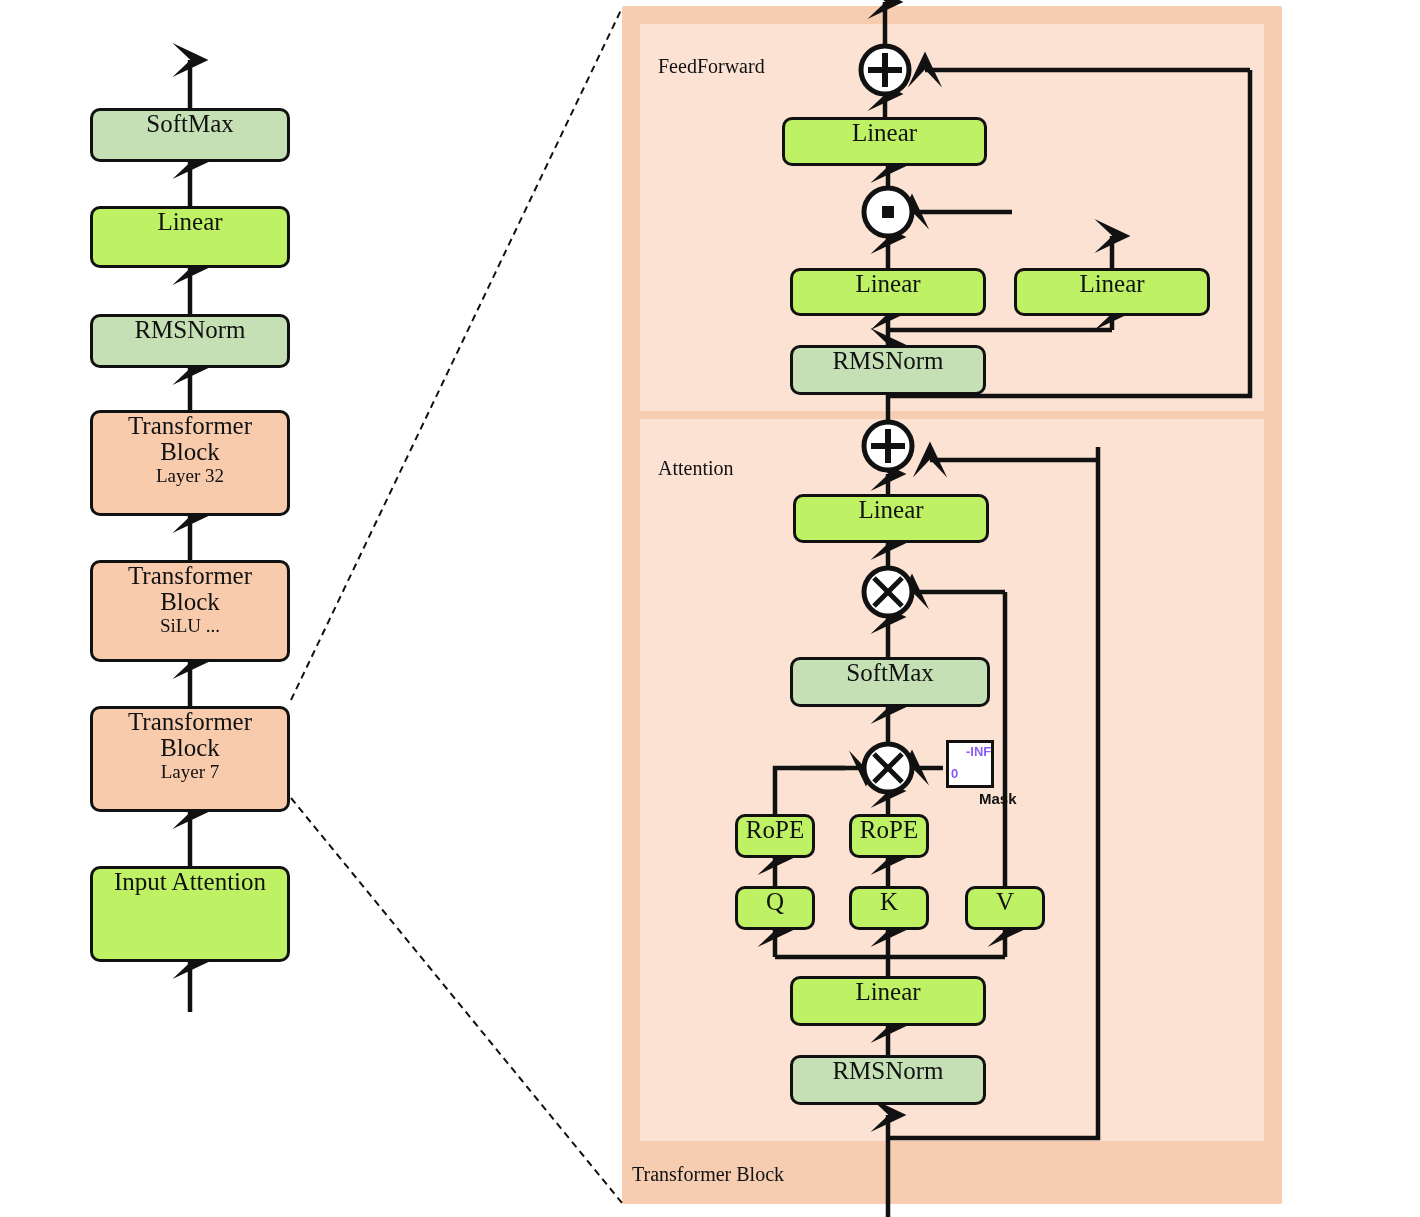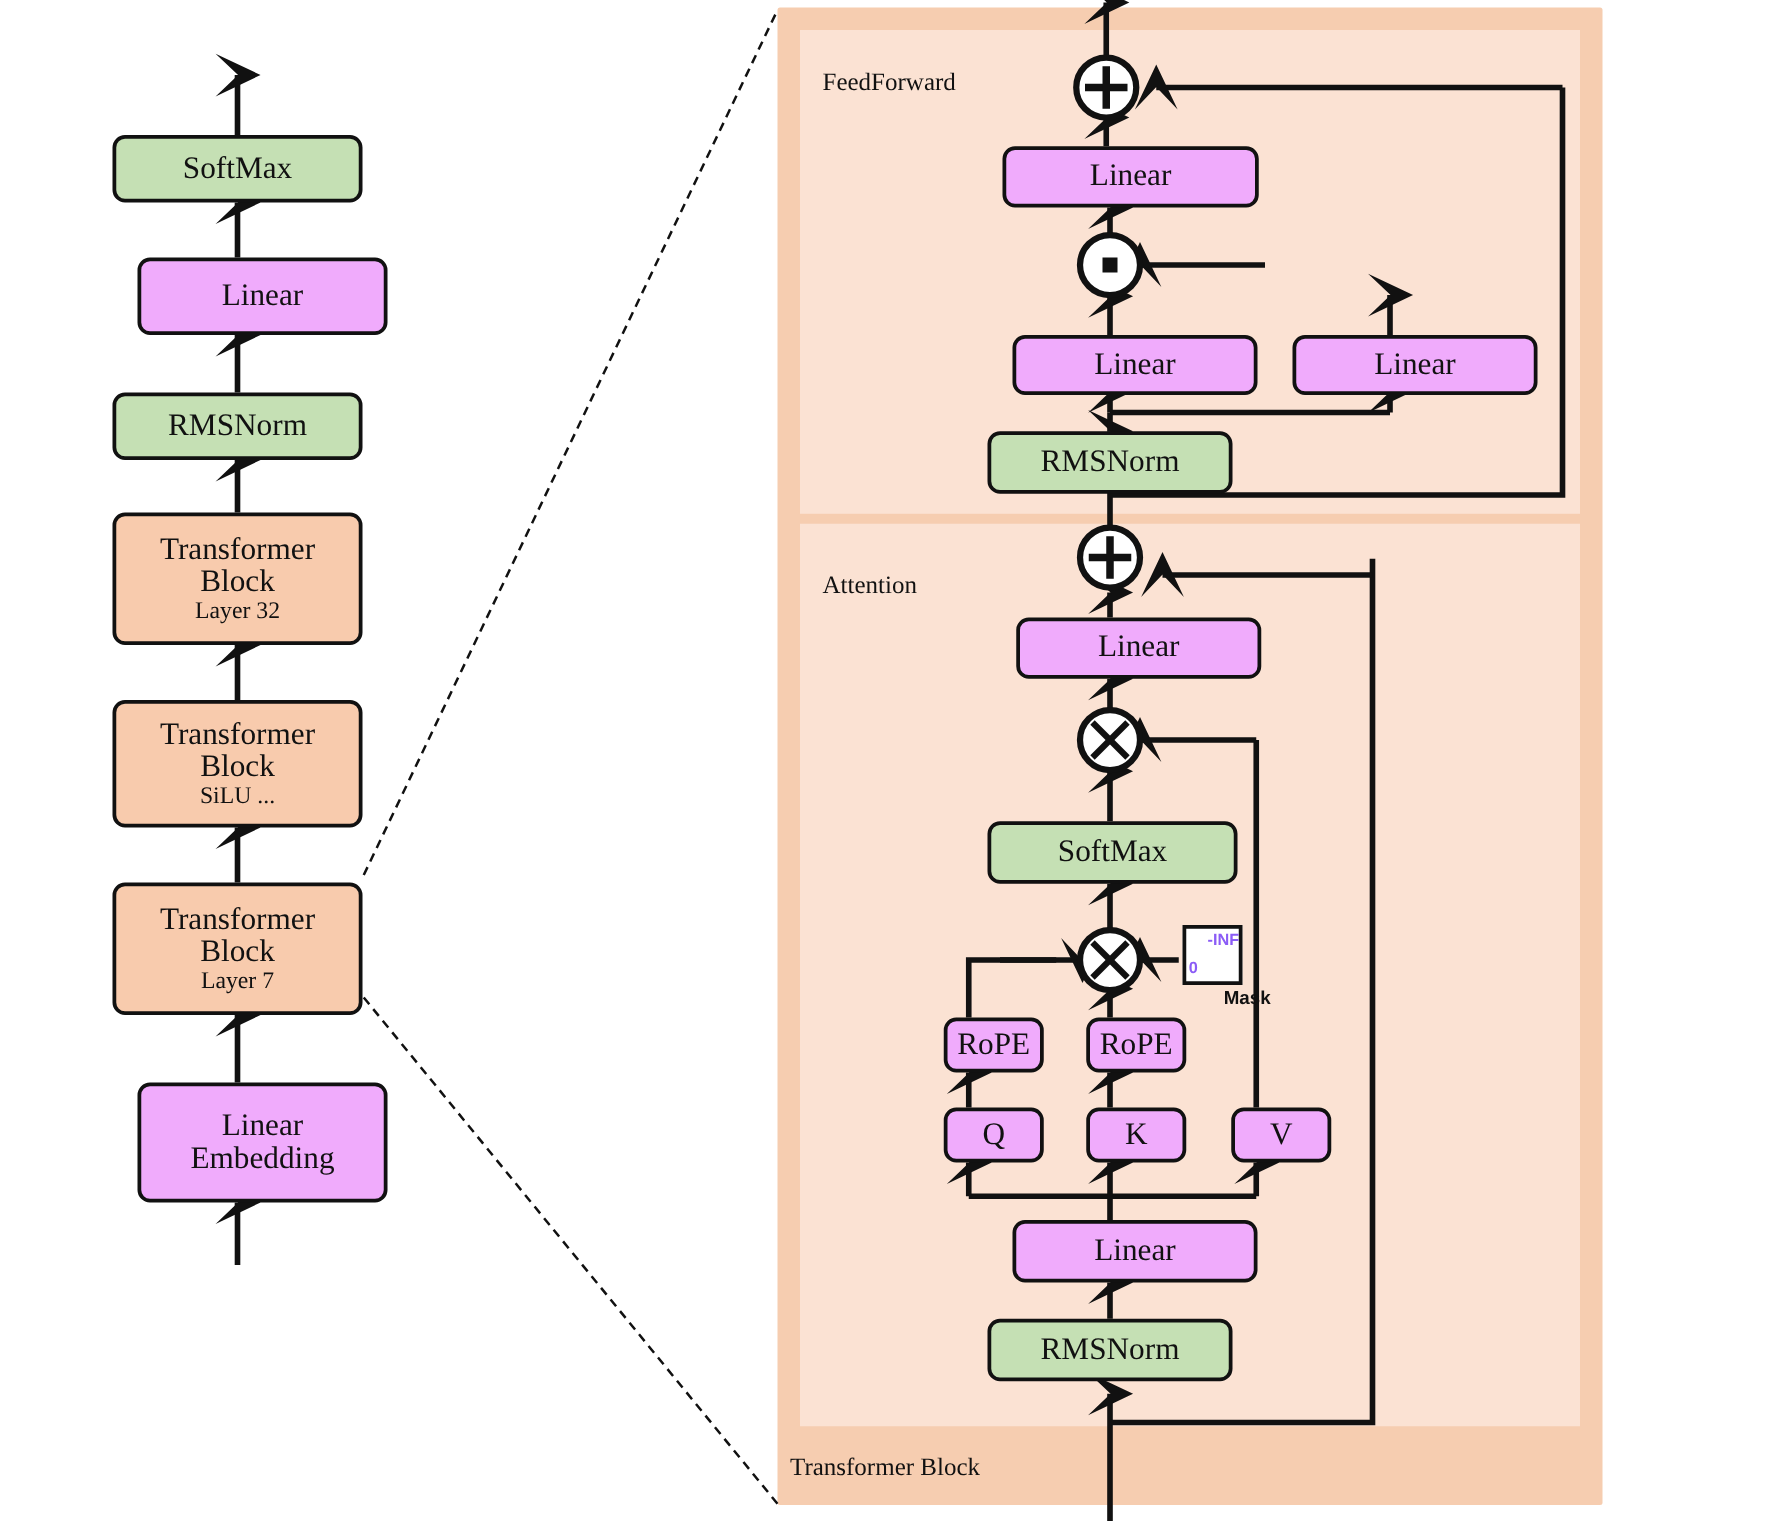--- a/index.html
+++ b/index.html
@@ -1,22 +1,22 @@
 <!DOCTYPE html>
 <html><head>
 <meta charset="utf-8">
 <style>
   html,body{margin:0;padding:0;background:#ffffff;}
   body{width:1420px;height:1217px;font-family:"Liberation Serif",serif;}
   #stage{position:relative;width:1420px;height:1217px;overflow:hidden;background:#fff;}
   svg.layer{position:absolute;left:0;top:0;width:1420px;height:1217px;}
   .node{position:absolute;box-sizing:border-box;border:3px solid #111;border-radius:10px;
-        display:flex;flex-direction:column;align-items:center;justify-content:center;
+        display:flex;flex-direction:column;align-items:center;justify-content:flex-start;
         font-family:"Liberation Serif",serif;color:#111;line-height:1.05;text-align:center;}
-  .blue{background:#f0abfc;margin-left:20px;}
+  .blue{background:#bef264;}
   .green{background:#c5e0b4;}
   .orange{background:#f8cbad;}
   .lbl{font-size:25px;}
   .lbl-sm{font-size:19px;}
   .sect-title{position:absolute;font-size:20px;color:#111;font-family:"Liberation Serif",serif;}
   .outer-panel{position:absolute;background:#f6cdb0;border-radius:2px;}
   .inner-panel{position:absolute;background:#fbe2d3;}
   .maskbox{position:absolute;box-sizing:border-box;border:3px solid #111;background:#fff;}
   .maskglyph{position:absolute;font-family:"Liberation Sans",sans-serif;font-weight:bold;color:#8b5cf6;}
   .masklabel{position:absolute;font-family:"Liberation Sans",sans-serif;font-weight:bold;font-size:15px;color:#111;}
@@ -168,21 +168,21 @@
     <span class="lbl" style="max-width:160px;">Transformer Block</span>
     <span class="lbl-sm">SiLU ...</span>
   </div>
 
   <div class="node orange" style="left:90px;top:706px;width:200px;height:106px;">
     <span class="lbl" style="max-width:160px;">Transformer Block</span>
     <span class="lbl-sm">Layer 7</span>
   </div>
 
   <div class="node blue" style="left:90px;top:866px;width:200px;height:96px;">
-    <span class="lbl" style="max-width:165px;">Linear Embedding</span>
+    <span class="lbl" style="max-width:165px;">Input Attention</span>
   </div>
 
   <div class="sect-title" style="left:658px;top:55px;">FeedForward</div>
   <div class="sect-title" style="left:658px;top:457px;">Attention</div>
   <div class="sect-title" style="left:632px;top:1163px;">Transformer Block</div>
 
   <div class="node blue" style="left:782px;top:117px;width:205px;height:49px;">
     <span class="lbl">Linear</span>
   </div>
 

